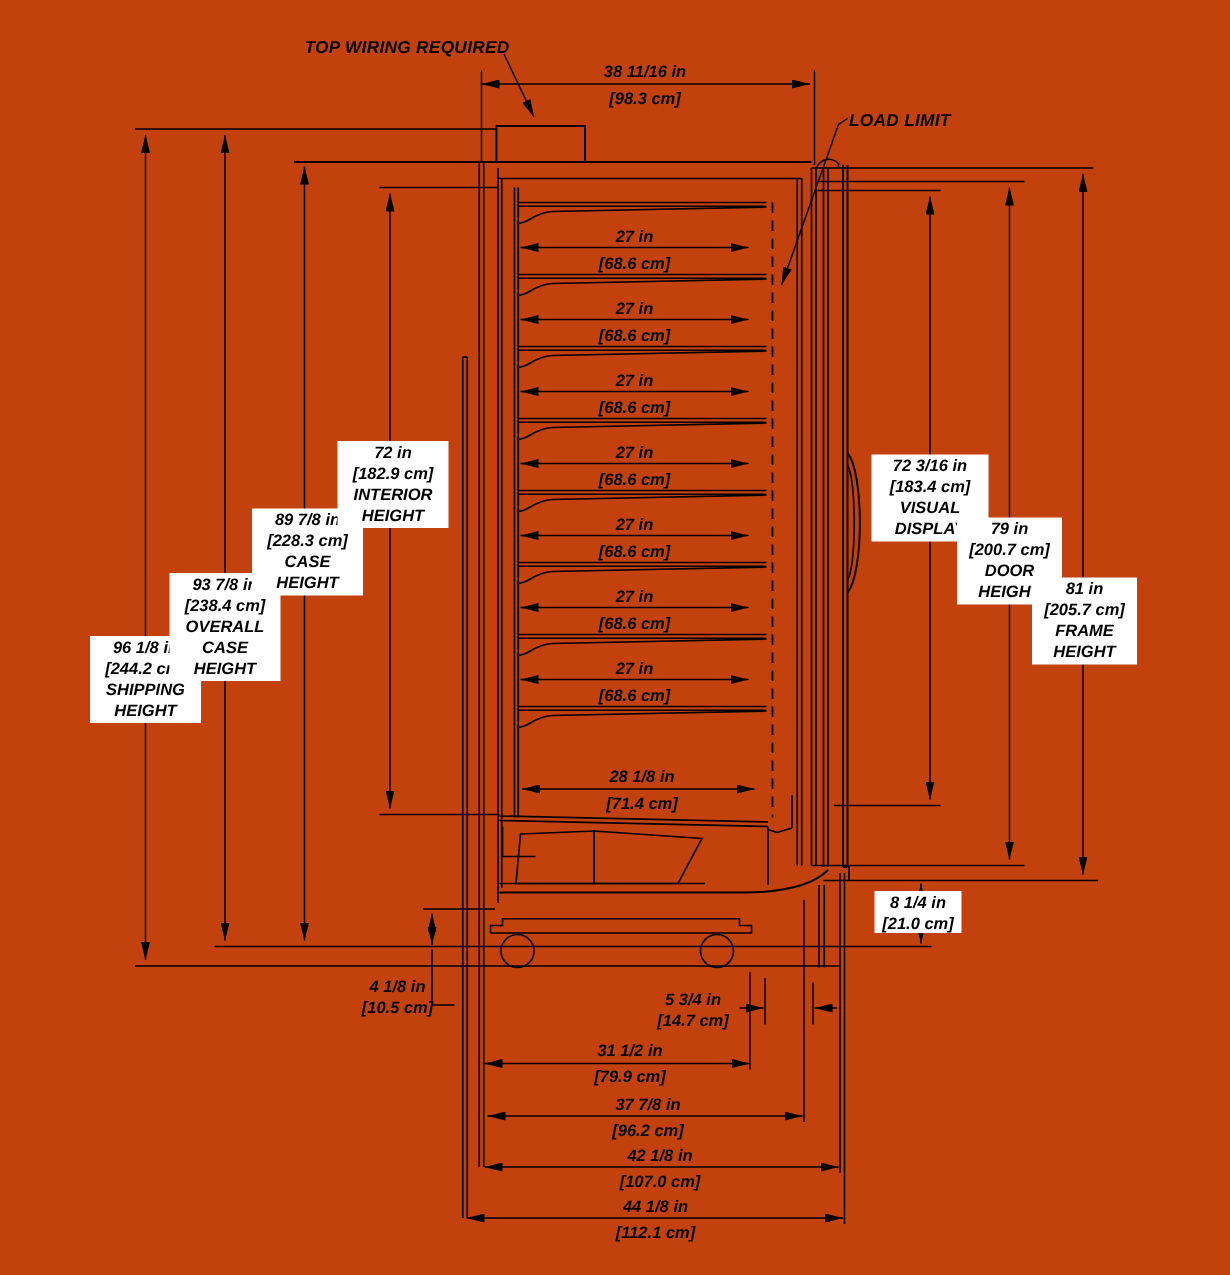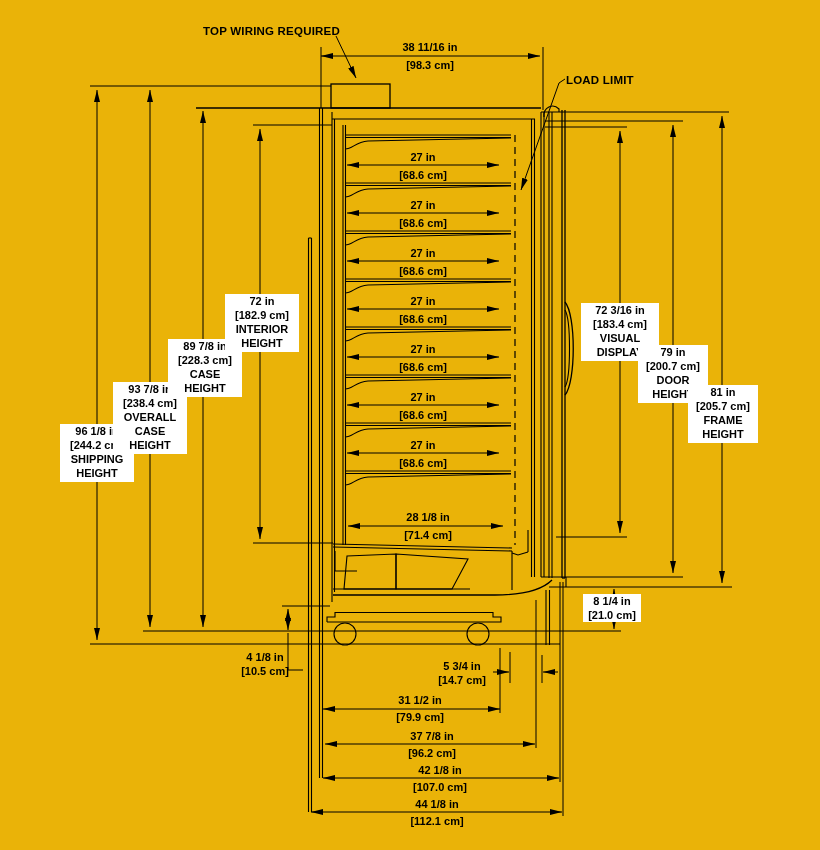--- a/index.html
+++ b/index.html
@@ -1,16 +1,16 @@
 <!DOCTYPE html>
 <html><head>
 <meta charset="utf-8">
 <style>
   html,body{margin:0;padding:0;background:#ffffff;}
-  .stage{width:820px;height:850px;position:relative;background:#eab308;overflow:hidden;}
+  .stage{width:820px;height:850px;position:relative;background:#c2410c;overflow:hidden;font-style:italic;}
   svg{display:block;}
   svg text{font-family:"Liberation Sans","DejaVu Sans",sans-serif;font-weight:bold;fill:#000;}
   .t{font-size:11px;text-anchor:middle;}
   .tc{font-size:11.5px;text-anchor:start;letter-spacing:.2px;}
   .s{stroke:#000;stroke-width:1.3;fill:none;}
   .s2{stroke:#000;stroke-width:1.1;fill:none;}
   .d{stroke:#000;stroke-width:1;fill:none;}
   .dash{stroke:#000;stroke-width:1.2;fill:none;stroke-dasharray:7 5;}
   .bg{fill:#ffffff;stroke:none;}
 </style>

